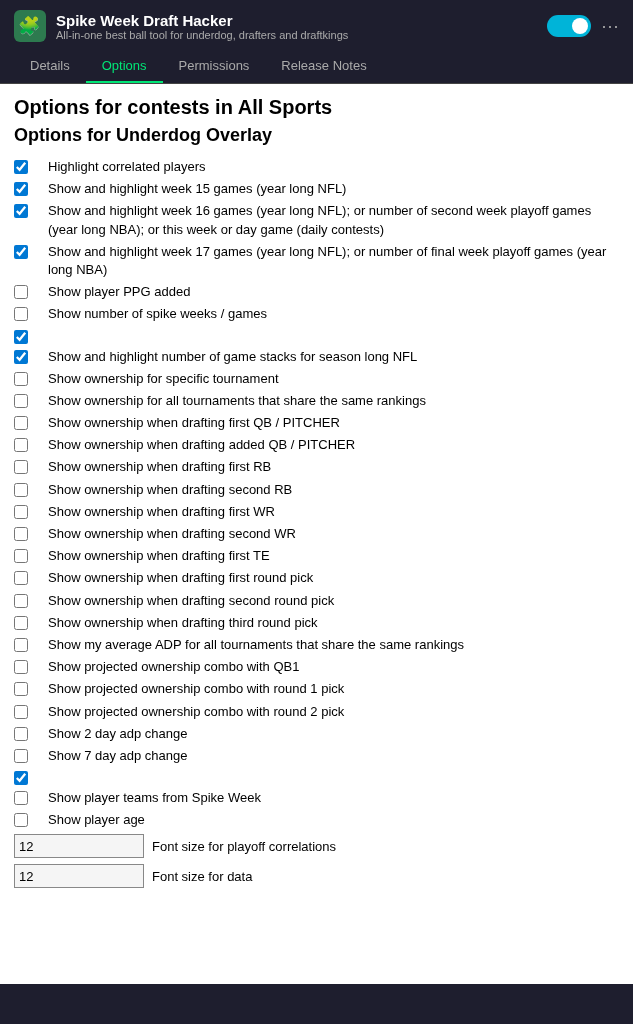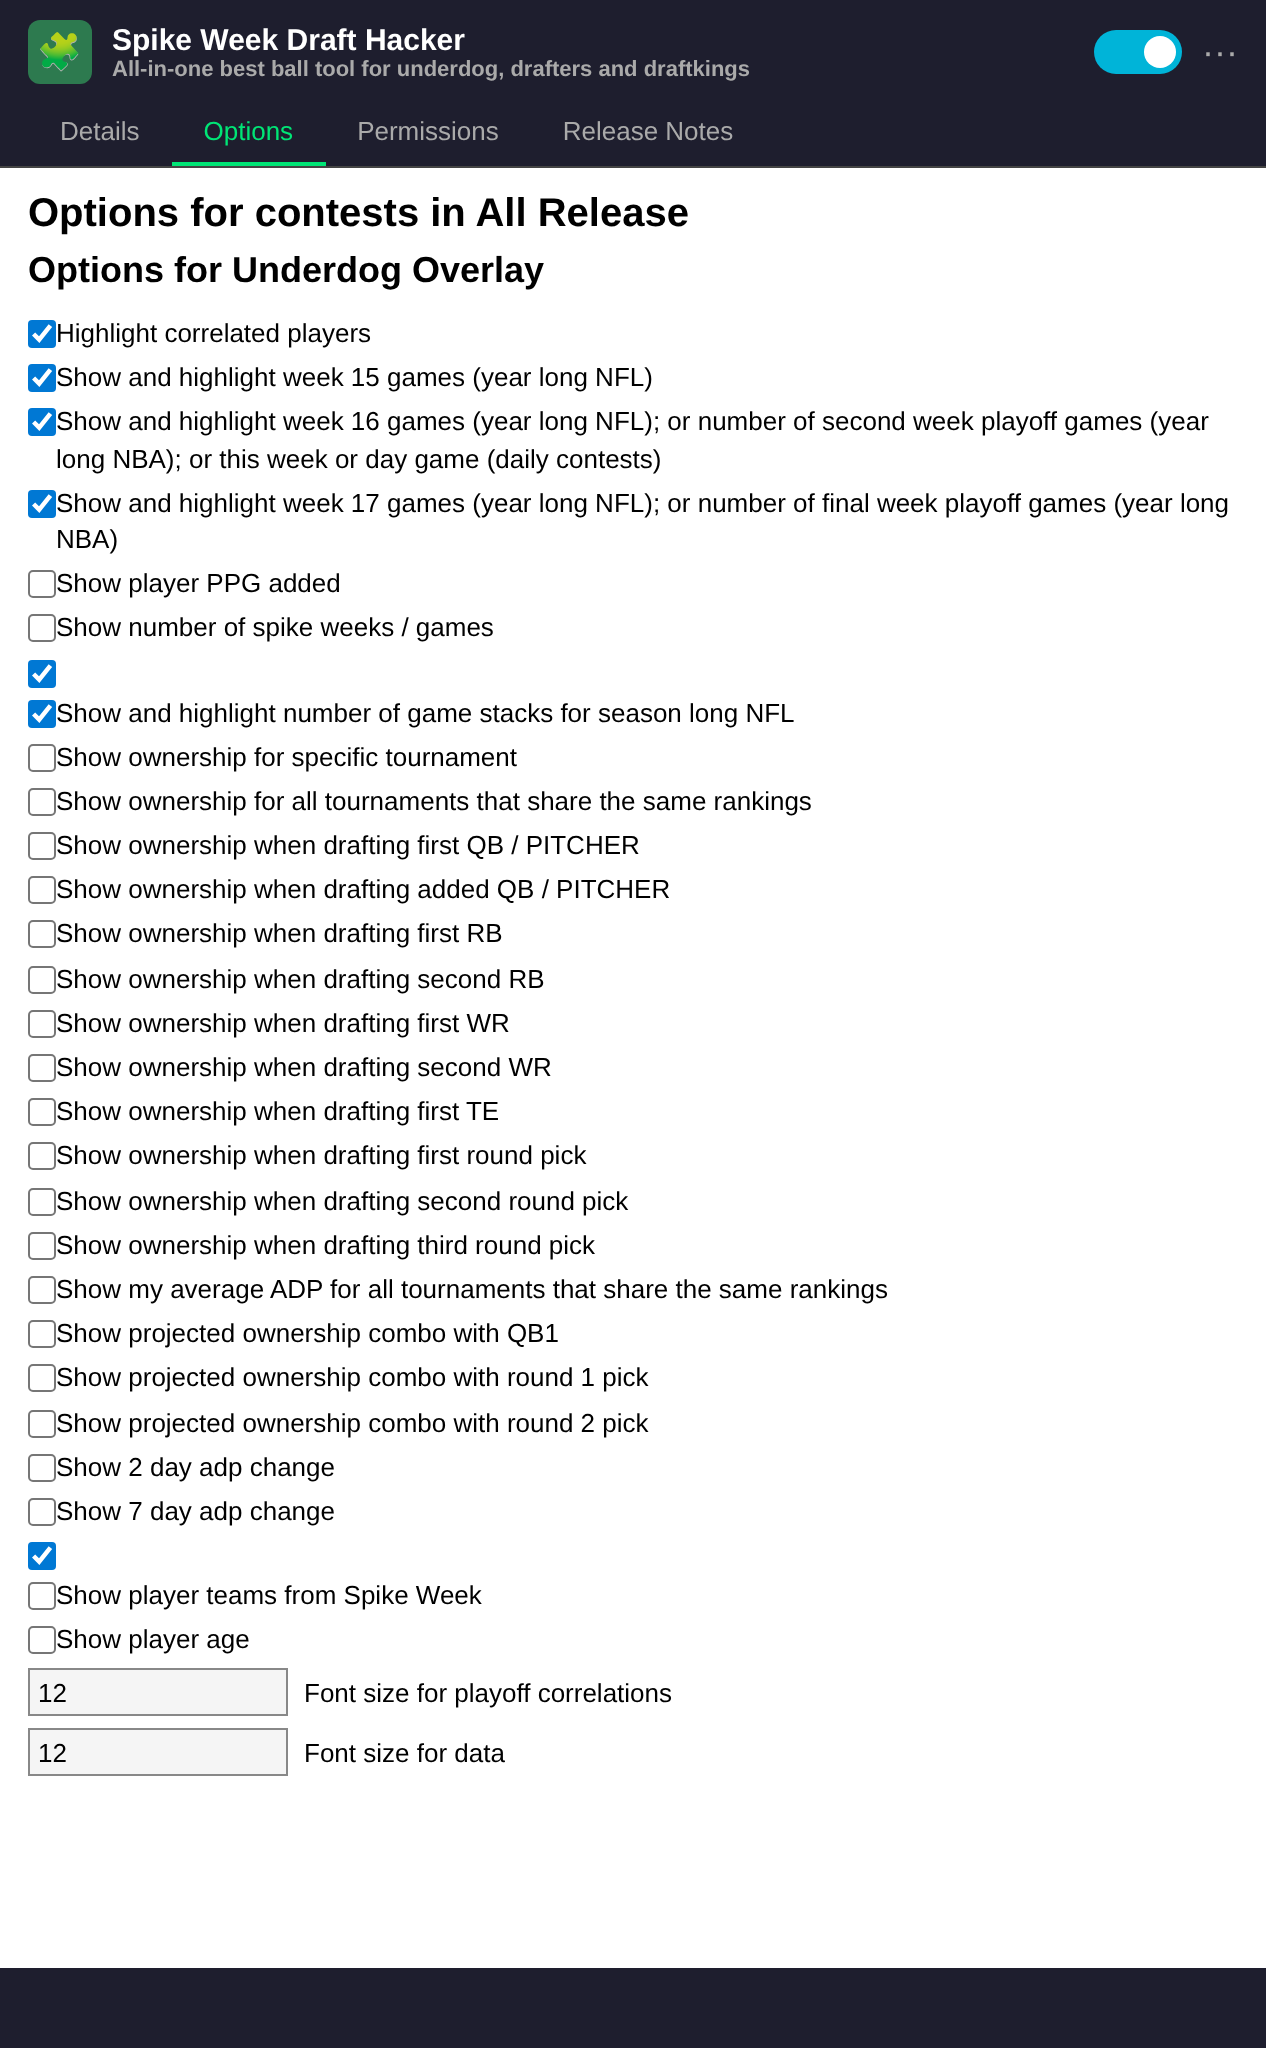--- a/index.html
+++ b/index.html
@@ -36,21 +36,20 @@
     }
     .header-title-block {}
     .header-title {
       color: #ffffff;
       font-size: 15px;
       font-weight: 600;
     }
     .header-subtitle {
       color: #aaaaaa;
       font-size: 11px;
-      font-weight: bold;
     }
     .header-right {
       display: flex;
       align-items: center;
       gap: 10px;
     }
     .toggle-switch {
       width: 44px;
       height: 22px;
       background: #00b4d8;
@@ -104,21 +103,21 @@
     .section-subtitle {
       font-size: 18px;
       font-weight: 700;
       margin-bottom: 10px;
       color: #000;
     }
     .option-row {
       display: flex;
       align-items: flex-start;
       padding: 2px 0;
-      gap: 0;
+      gap: 20px;
     }
     .option-row input[type="checkbox"] {
       margin-top: 2px;
       width: 14px;
       height: 14px;
       flex-shrink: 0;
       cursor: pointer;
       accent-color: #0078d4;
     }
     .option-label {
@@ -165,21 +164,21 @@
 </div>
 
 <div class="tabs">
   <div class="tab">Details</div>
   <div class="tab active">Options</div>
   <div class="tab">Permissions</div>
   <div class="tab">Release Notes</div>
 </div>
 
 <div class="main-content">
-  <div class="section-title">Options for contests in All Release</div>
+  <div class="section-title">Options for contests in All Sports</div>
   <div class="section-subtitle">Options for Underdog Overlay</div>
 
   <div id="checkboxes-container">
       <div class="option-row">
         <input type="checkbox" checked="" style="">
         <label class="option-label">Highlight correlated players</label>
       </div>
       <div class="option-row">
         <input type="checkbox" checked="" style="">
         <label class="option-label">Show and highlight week 15 games (year long NFL)</label>

